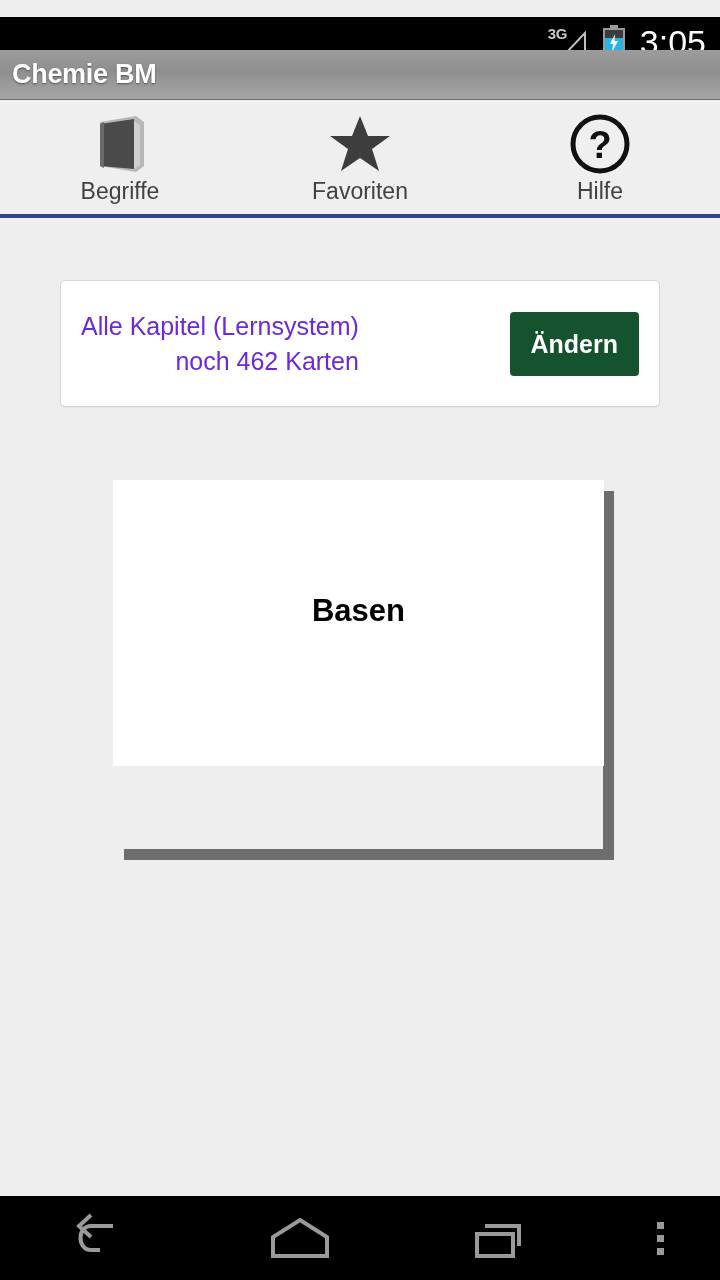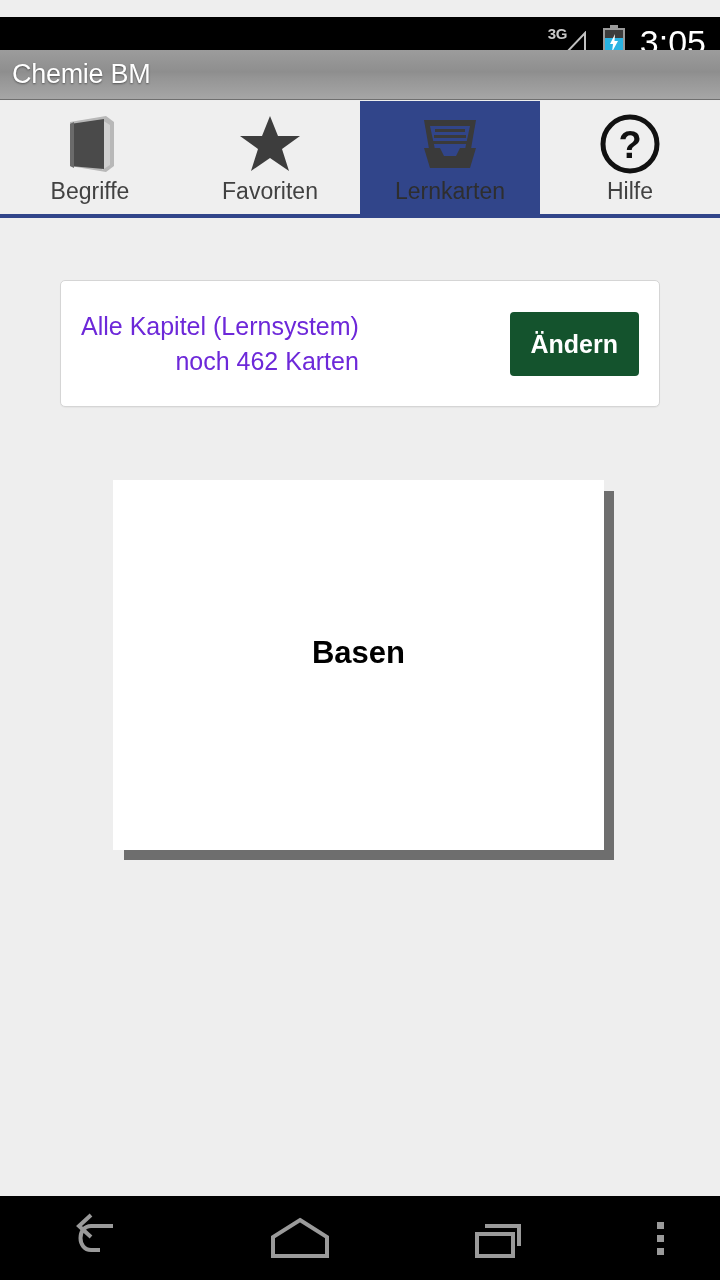--- a/index.html
+++ b/index.html
@@ -48,21 +48,21 @@
   }
 
   
   .actionbar {
     position:absolute; top:50px; left:0; width:720px; height:50px;
     background:linear-gradient(to bottom, #9c9c9c 0%, #8e8e8e 45%, #949494 55%, #a6a6a6 100%);
     display:flex; align-items:center;
     border-bottom:1px solid #6f6f6f;
   }
   .actionbar .title {
-    color:#ffffff; font-size:27px; font-weight:normal;
+    color:#ffffff; font-size:27px; font-weight:bold;
     padding-left:12px; text-shadow:0 1px 2px rgba(0,0,0,.45);
     letter-spacing:-0.3px;
   }
 
   
   .tabbar {
     position:absolute; top:101px; left:0; width:720px; height:113px;
     display:flex; background:#efefef;
   }
   .tab {
@@ -108,21 +108,21 @@
   }
   .card-shadow-right {
     position:absolute; left:490px; top:11px; width:11px; height:369px;
     background:#6e6e6e;
   }
   .card-shadow-bottom {
     position:absolute; left:11px; top:369px; width:490px; height:11px;
     background:#6e6e6e;
   }
   .card-face {
-    position:absolute; left:0; top:0; width:491px; height:370px;
+    position:absolute; left:0; top:0; width:491px; height:286px;
     background:#ffffff;
     display:flex; align-items:center; justify-content:center;
   }
   .card-term {
     font-size:31px; font-weight:bold; color:#000000;
     margin-top:-24px;
   }
 
   
   .navbar {
@@ -185,34 +185,20 @@
 
     <div class="tab">
       <span class="tab-icon">
         <svg width="64" height="60" viewBox="0 0 64 60">
           <polygon points="32,2 40,22 62,22 44,35 51,57 32,44 13,57 20,35 2,22 24,22" fill="#3d3d3d"></polygon>
         </svg>
       </span>
       <span class="tab-label">Favoriten</span>
     </div>
 
-    <div class="tab active">
-      <span class="tab-icon">
-        <svg width="64" height="60" viewBox="0 0 64 60">
-          <path d="M6,6 L58,6 L50,52 L14,52 Z" fill="#3a3a3a"></path>
-          <path d="M12,12 L52,12 L46,40 L18,40 Z" fill="#31458a"></path>
-          <rect x="17" y="15" width="30" height="3" fill="#3a3a3a"></rect>
-          <rect x="16" y="21" width="32" height="3" fill="#3a3a3a"></rect>
-          <rect x="15" y="27" width="34" height="3" fill="#3a3a3a"></rect>
-          <path d="M6,34 L58,34 L52,54 L12,54 Z" fill="#3a3a3a"></path>
-          <path d="M22,34 L42,34 L38,42 L26,42 Z" fill="#31458a"></path>
-        </svg>
-      </span>
-      <span class="tab-label">Lernkarten</span>
-    </div>
 
     <div class="tab">
       <span class="tab-icon">
         <svg width="62" height="62" viewBox="0 0 62 62">
           <circle cx="31" cy="31" r="27" fill="none" stroke="#111111" stroke-width="5"></circle>
           <text x="31" y="45" text-anchor="middle" font-family="Liberation Sans, sans-serif" font-size="38" font-weight="bold" fill="#111111">?</text>
         </svg>
       </span>
       <span class="tab-label">Hilfe</span>
     </div>

